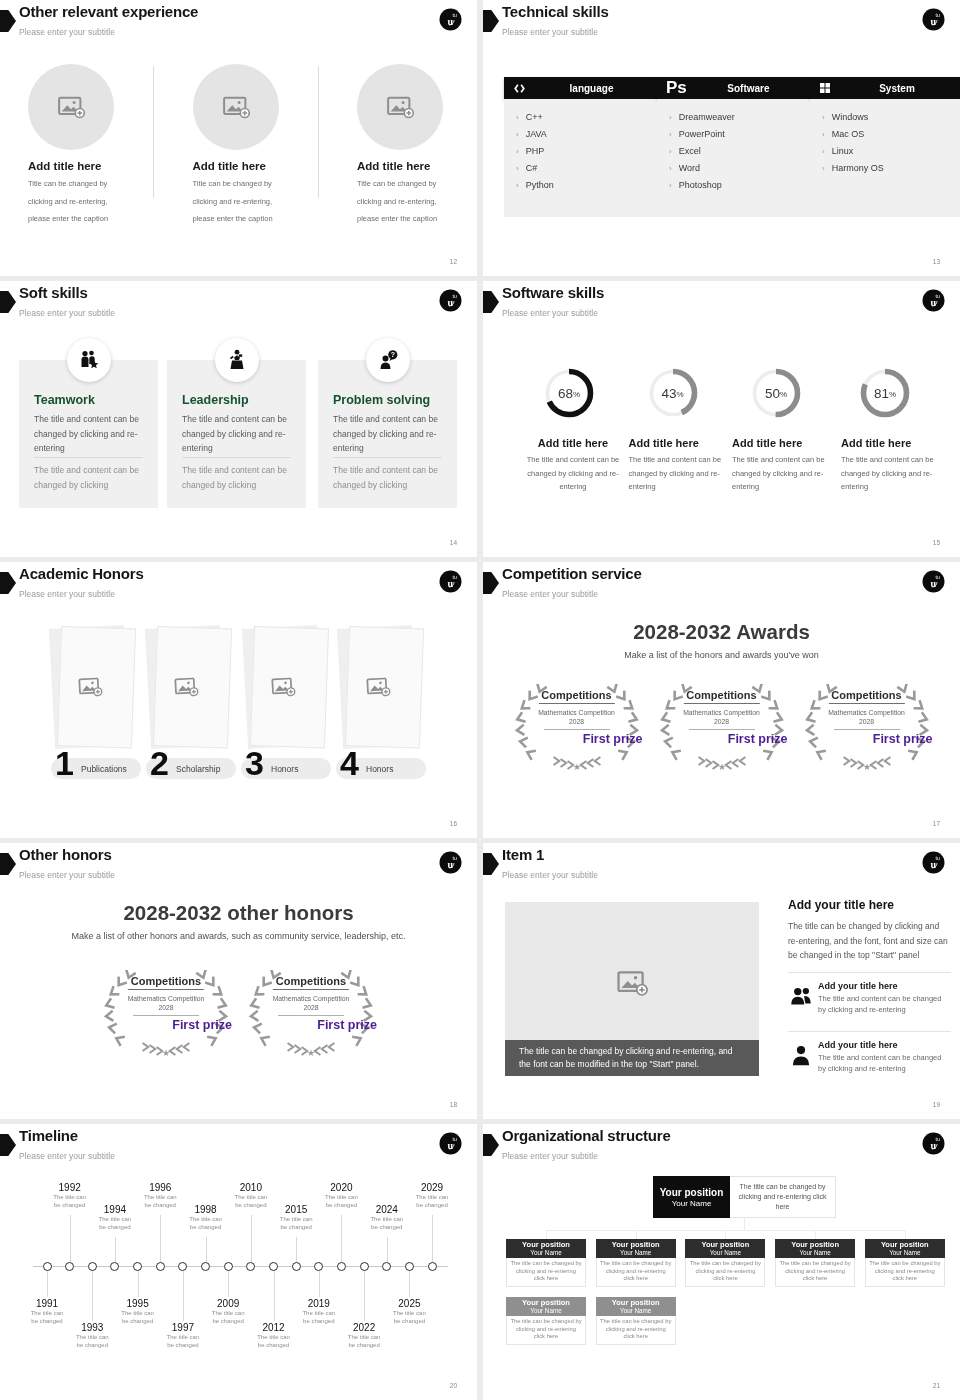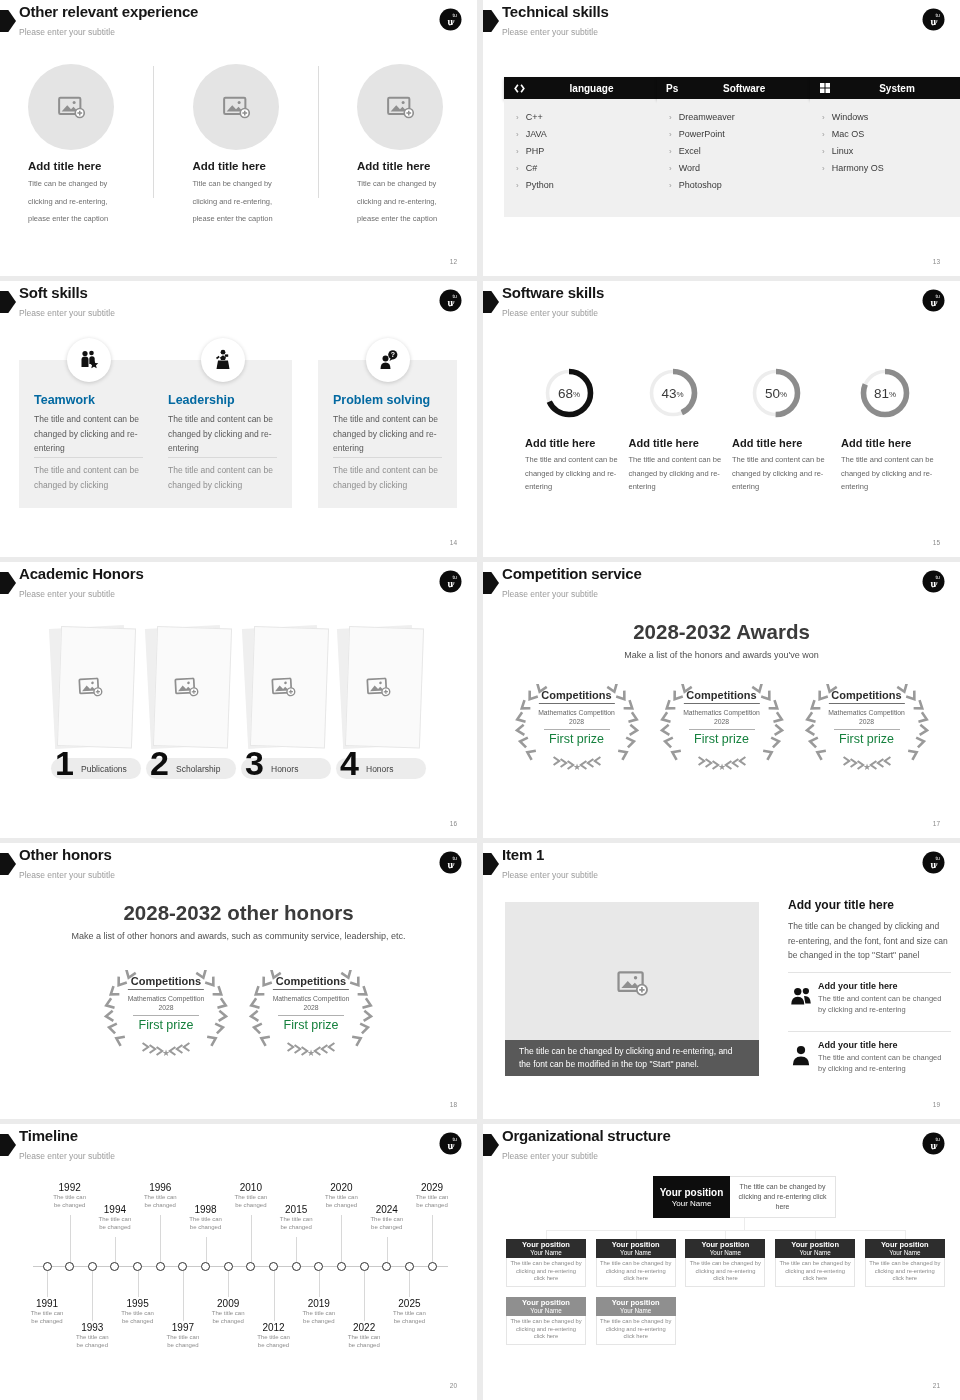--- a/index.html
+++ b/index.html
@@ -32,21 +32,21 @@
   .tech-head{height:22px;background:#0d0d0d;color:#fff;display:flex;align-items:center;box-shadow:0 2px 3px rgba(0,0,0,.25);}
   .tech-head .ic{margin-left:9px;display:flex;align-items:center;}
   .tech-head .tx{flex:1;text-align:center;font-weight:bold;font-size:10px;padding-right:12px;}
   .tech-body{background:#f0f0f0;height:118px;padding:10px 0 0 12px;box-sizing:border-box;}
   .tech-item{font-size:9px;color:#3a3a3a;line-height:17px;}
   .tech-item .b{color:#9a9a9a;margin-right:7px;font-size:8px;}
   
   .soft-card{position:absolute;top:79px;width:139px;height:148px;background:#f0f0f0;}
   .soft-icon{position:absolute;left:50%;top:0;transform:translate(-50%,-50%);width:44px;height:44px;border-radius:50%;
     background:#fff;box-shadow:0 1px 4px rgba(0,0,0,.18);display:flex;align-items:center;justify-content:center;}
-  .soft-title{position:absolute;left:15px;top:33px;font-size:12.5px;font-weight:bold;color:#0369a1;}
+  .soft-title{position:absolute;left:15px;top:33px;font-size:12.5px;font-weight:bold;color:#14532d;}
   .soft-body{position:absolute;left:15px;right:12px;top:52px;font-size:8.5px;line-height:14.5px;color:#595959;}
   .soft-div{position:absolute;left:15px;right:15px;top:97px;height:1px;background:#d9d9d9;}
   .soft-foot{position:absolute;left:15px;right:12px;top:103px;font-size:8.5px;line-height:14.5px;color:#8f8f8f;}
   
   .donut-col{position:absolute;top:84px;width:98px;}
   .donut-wrap{position:relative;width:56px;height:56px;margin-left:18px;}
   .donut-wrap .pct{position:absolute;inset:0;display:flex;align-items:center;justify-content:center;
     font-size:13.5px;color:#3a3a3a;}
   .donut-wrap .pct span{font-size:8px;margin-top:3px;}
   .donut-title{font-size:11px;font-weight:bold;color:#1a1a1a;margin:16px 0 4px 2px;}
@@ -64,21 +64,21 @@
   .honor-heading{position:absolute;left:0;right:0;top:58px;text-align:center;font-size:20.5px;font-weight:bold;color:#3b3b3b;}
   .honor-sub{position:absolute;left:0;right:0;top:88px;text-align:center;font-size:9px;color:#4f4f4f;}
   .badge-row{position:absolute;left:0;right:0;display:flex;justify-content:center;gap:13px;}
   .badge{position:relative;width:132px;height:88px;}
   .badge svg{position:absolute;inset:0;}
   .badge .t1{position:absolute;top:5px;left:50%;transform:translateX(-50%);font-size:11px;font-weight:bold;color:#2d2d2d;
     border-bottom:1.2px solid #6f6f6f;padding:0 3px 2px;white-space:nowrap;}
   .badge .t2{position:absolute;top:25px;left:0;right:0;text-align:center;font-size:6.8px;color:#666;}
   .badge .t3{position:absolute;top:34px;left:0;right:0;text-align:center;font-size:6.8px;color:#666;}
   .badge .dv{position:absolute;top:45px;left:50%;transform:translateX(-50%);width:66px;height:1px;background:#b0b0b0;}
-  .badge .t4{position:absolute;top:48px;left:0;right:0;text-align:center;font-size:12.5px;font-weight:normal;color:#15803d;}
+  .badge .t4{position:absolute;top:48px;left:0;right:0;text-align:right;font-size:12.5px;font-weight:bold;color:#4c1d95;}
   
   .i1-img{position:absolute;left:22px;top:59px;width:254px;height:174px;background:#e8e8e8;}
   .i1-img .ph{position:absolute;left:50%;top:64px;transform:translateX(-50%);}
   .i1-cap{position:absolute;left:0;right:0;bottom:0;height:36px;background:#595959;color:#fff;
     font-size:8.5px;line-height:13px;padding:5px 14px 0;box-sizing:border-box;}
   .i1-right{position:absolute;left:305px;top:55px;width:163px;}
   .i1-h{font-size:12px;font-weight:bold;color:#141414;margin:0 0 7px;}
   .i1-b{font-size:8.5px;line-height:14.5px;color:#555;}
   .i1-row{display:flex;border-top:1px solid #e3e3e3;padding:8px 0 7px;margin-top:9px;}
   .i1-row .ric{width:30px;flex:0 0 30px;padding-top:3px;}
@@ -204,21 +204,21 @@
             <div class="tech-item"><span class="b">›</span>C++</div>
             <div class="tech-item"><span class="b">›</span>JAVA</div>
             <div class="tech-item"><span class="b">›</span>PHP</div>
             <div class="tech-item"><span class="b">›</span>C#</div>
             <div class="tech-item"><span class="b">›</span>Python</div>
           </div>
         </div>
         <div class="tech-col" style="left: 174px;">
           <div class="tech-head">
             <span class="ic">
-              <span style="color:#fff;font-weight:bold;font-size:10px;">Ps</span>
+              <span style="color:#fff;font-weight:bold;font-size:17px;">Ps</span>
             </span>
             <span class="tx">Software</span>
           </div>
           <div class="tech-body">
             <div class="tech-item"><span class="b">›</span>Dreamweaver</div>
             <div class="tech-item"><span class="b">›</span>PowerPoint</div>
             <div class="tech-item"><span class="b">›</span>Excel</div>
             <div class="tech-item"><span class="b">›</span>Word</div>
             <div class="tech-item"><span class="b">›</span>Photoshop</div>
           </div>
@@ -265,21 +265,21 @@
      <circle cx="14.5" cy="5" r="2.3" fill="#111"></circle>
               <path d="M12.3 16 V10.8 Q12.3 8.2 15 8.2 Q17.7 8.2 17.7 10.8 V16 Z" fill="#111"></path>
      <path d="M17 12.2 L18.3 15 L21.3 15.3 L19 17.3 L19.7 20.3 L17 18.7 L14.3 20.3 L15 17.3 L12.7 15.3 L15.7 15 Z" fill="#111"></path>
             </svg>
           </div>
           <div class="soft-title">Teamwork</div>
           <div class="soft-body">The title and content can be changed by clicking and re-entering</div>
           <div class="soft-div"></div>
           <div class="soft-foot">The title and content can be changed by clicking</div>
         </div>
-        <div class="soft-card" style="left: 153px;">
+        <div class="soft-card" style="left: 167px;">
           <div class="soft-icon">
             <svg width="24" height="24" viewBox="0 0 24 24">
               <circle cx="12" cy="4.2" r="2.4" fill="#111"></circle>
      <path d="M9 9.5 L12 7.2 L15 9.5 L14 12 H10 Z" fill="#111"></path>
      <path d="M7 12.5 H17 L18.5 21 H5.5 Z" fill="#111"></path>
      <path d="M8.2 8.5 L5.5 10.5" stroke="#111" stroke-width="1.6"></path>
      <rect x="13.8" y="6.4" width="3.4" height="2.4" fill="#111"></rect>
             </svg>
           </div>
           <div class="soft-title">Leadership</div>
@@ -310,21 +310,21 @@
     <div class="arrow"></div>
     <h1 class="s-title">Software skills</h1>
     <div class="s-sub">Please enter your subtitle</div>
     <div class="logo"><svg width="23" height="23" viewBox="0 0 23 23">
     <circle cx="11.5" cy="11.5" r="11" fill="#0b0b0b"></circle>
     <text x="8.5" y="16.5" font-size="10" font-weight="bold" fill="#fff" font-family="Liberation Serif,serif">u</text>
     <text x="13.5" y="8.5" font-size="5" fill="#fff">tu</text>
     <path d="M15 12 A5 5 0 0 1 10 17" stroke="#fff" stroke-width="0.8" fill="none"></path>
   </svg></div>
     <div class="content" id="c3">
-        <div class="donut-col" style="left: 40px;">
+        <div class="donut-col" style="left: 40px; text-align: center;">
           <div class="donut-wrap"><svg width="56" height="56" viewBox="0 0 56 56">
         <circle cx="28" cy="28" r="21.5" fill="none" stroke="#ededed" stroke-width="3.6"></circle>
         <circle cx="28" cy="28" r="21.5" fill="none" stroke="#111111" stroke-width="5.6" stroke-dasharray="91.9 135.1" transform="rotate(-90 28 28)"></circle>
       </svg>
       <div class="pct">68<span>%</span></div></div>
           <div class="donut-title">Add title here</div>
           <div class="donut-body">The title and content can be changed by clicking and re-entering</div>
         </div>
         <div class="donut-col" style="left: 143.5px;">
           <div class="donut-wrap"><svg width="56" height="56" viewBox="0 0 56 56">

